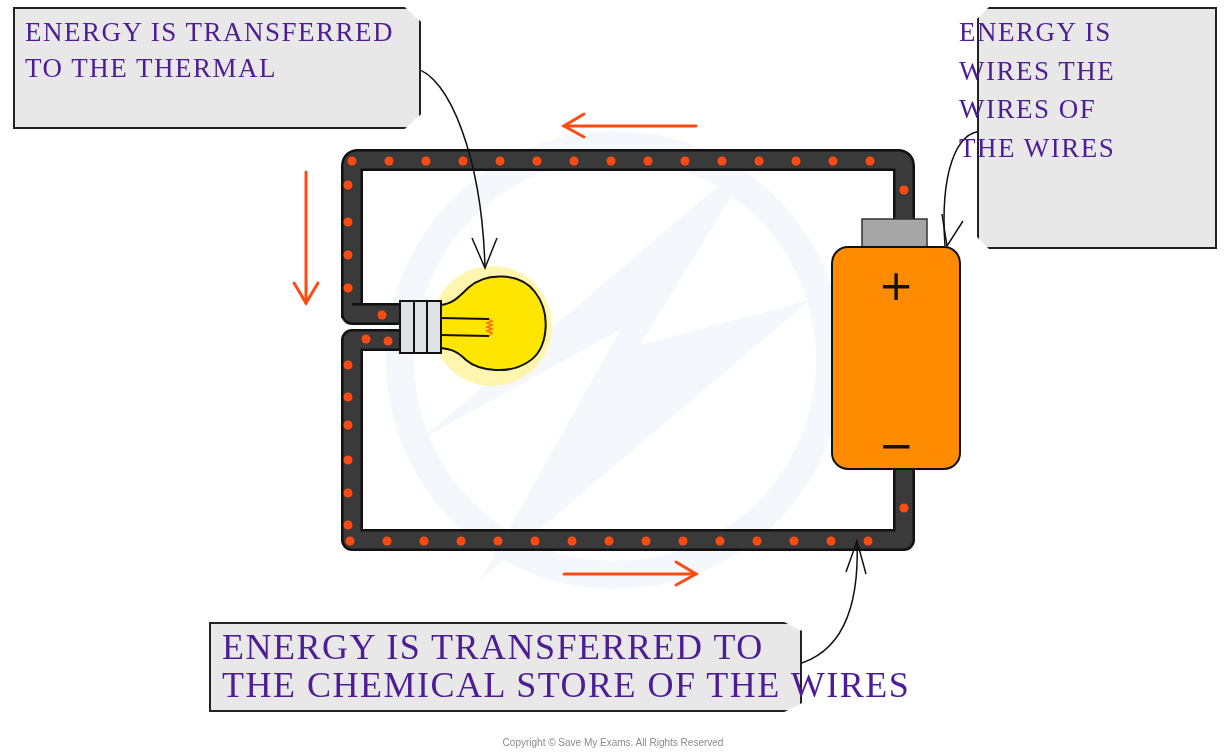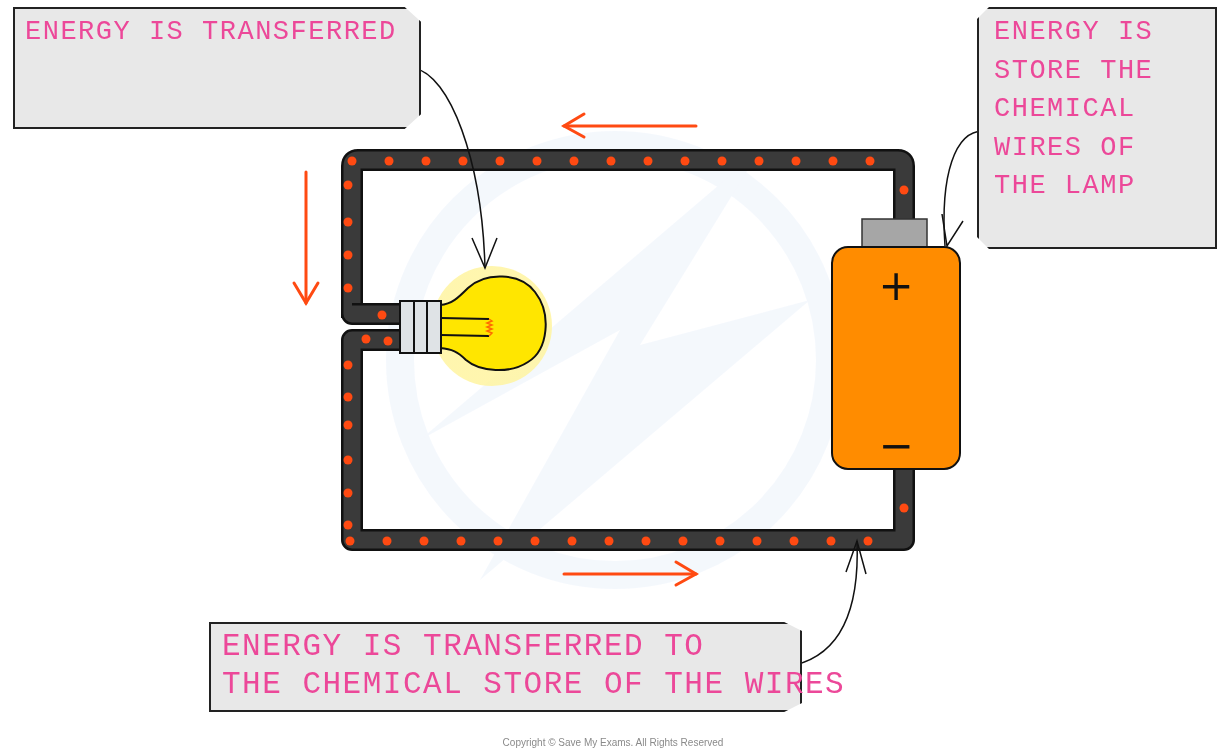--- a/index.html
+++ b/index.html
@@ -1,19 +1,19 @@
 <!DOCTYPE html>
 <html><head>
   <meta charset="utf-8">
   <style>
     html, body { margin: 0; padding: 0; background: #ffffff; }
     body { width: 1226px; height: 755px; position: relative; overflow: hidden; font-family: "DejaVu Sans", sans-serif; }
     #stage { position: absolute; left: 0; top: 0; width: 1226px; height: 755px; }
     .label-box { position: absolute; background: #e8e8e8; border: 2px solid #222; box-sizing: border-box; }
-    .label-text { position: absolute; font-family: Liberation Mono, monospace; color: #ec4899; letter-spacing: 1.5px; font-weight: normal; white-space: nowrap; }
+    .label-text { position: absolute; font-family: Liberation Serif, serif; color: #4c1d95; letter-spacing: 1.5px; font-weight: normal; white-space: nowrap; }
     .label-line { display: block; }
     #copyright { position: absolute; left: 0; width: 1226px; top: 737px; text-align: center; font-family: "Liberation Sans", sans-serif; font-size: 10px; color: #8a8a8a; }
   </style>
 </head>
 <body>
 
 <div id="stage">
 
   <svg width="1226" height="755" viewBox="0 0 1226 755" style="position:absolute;left:0;top:0;">
     <defs>
@@ -130,31 +130,31 @@
     <g stroke="#111" stroke-width="1.5" fill="none">
       <circle cx="792" cy="665" r="3"></circle>
       <path d="M 795 665 C 835 655 860 620 857 541"></path>
       <polyline points="846,572 857,541 866,574"></polyline>
     </g>
   </svg>
 
   <div class="label-box" style="left:13px;top:7px;width:408px;height:122px;clip-path:polygon(0 0, 96% 0, 100% 12%, 100% 88%, 96% 100%, 0 100%);"></div>
   <div class="label-text" style="left:25px;top:14px;font-size:27px;line-height:36px;">
     <span class="label-line">ENERGY IS TRANSFERRED</span>
+    <span class="label-line">TO THE THERMAL</span>
   </div>
 
   <div class="label-box" style="left:977px;top:7px;width:240px;height:242px;clip-path:polygon(5% 0, 100% 0, 100% 100%, 5% 100%, 0 95%, 0 5%);"></div>
-  <div class="label-text" style="left:994px;top:13px;font-size:27px;line-height:38.5px;">
+  <div class="label-text" style="left:959px;top:13px;font-size:27px;line-height:38.5px;">
     <span class="label-line">ENERGY IS</span>
-    <span class="label-line">STORE THE</span>
-    <span class="label-line">CHEMICAL</span>
+    <span class="label-line">WIRES THE</span>
     <span class="label-line">WIRES OF</span>
-    <span class="label-line">THE LAMP</span>
+    <span class="label-line">THE WIRES</span>
   </div>
 
   <div class="label-box" style="left:209px;top:622px;width:593px;height:90px;clip-path:polygon(0 0, 97% 0, 100% 10%, 100% 90%, 97% 100%, 0 100%);"></div>
-  <div class="label-text" style="left:222px;top:628px;font-size:31px;line-height:38px;">
+  <div class="label-text" style="left:222px;top:628px;font-size:36px;line-height:38px;">
     <span class="label-line">ENERGY IS TRANSFERRED TO</span>
     <span class="label-line">THE CHEMICAL STORE OF THE WIRES</span>
   </div>
 
   <div id="copyright">Copyright © Save My Exams. All Rights Reserved</div>
 </div>
 
 </body></html>

